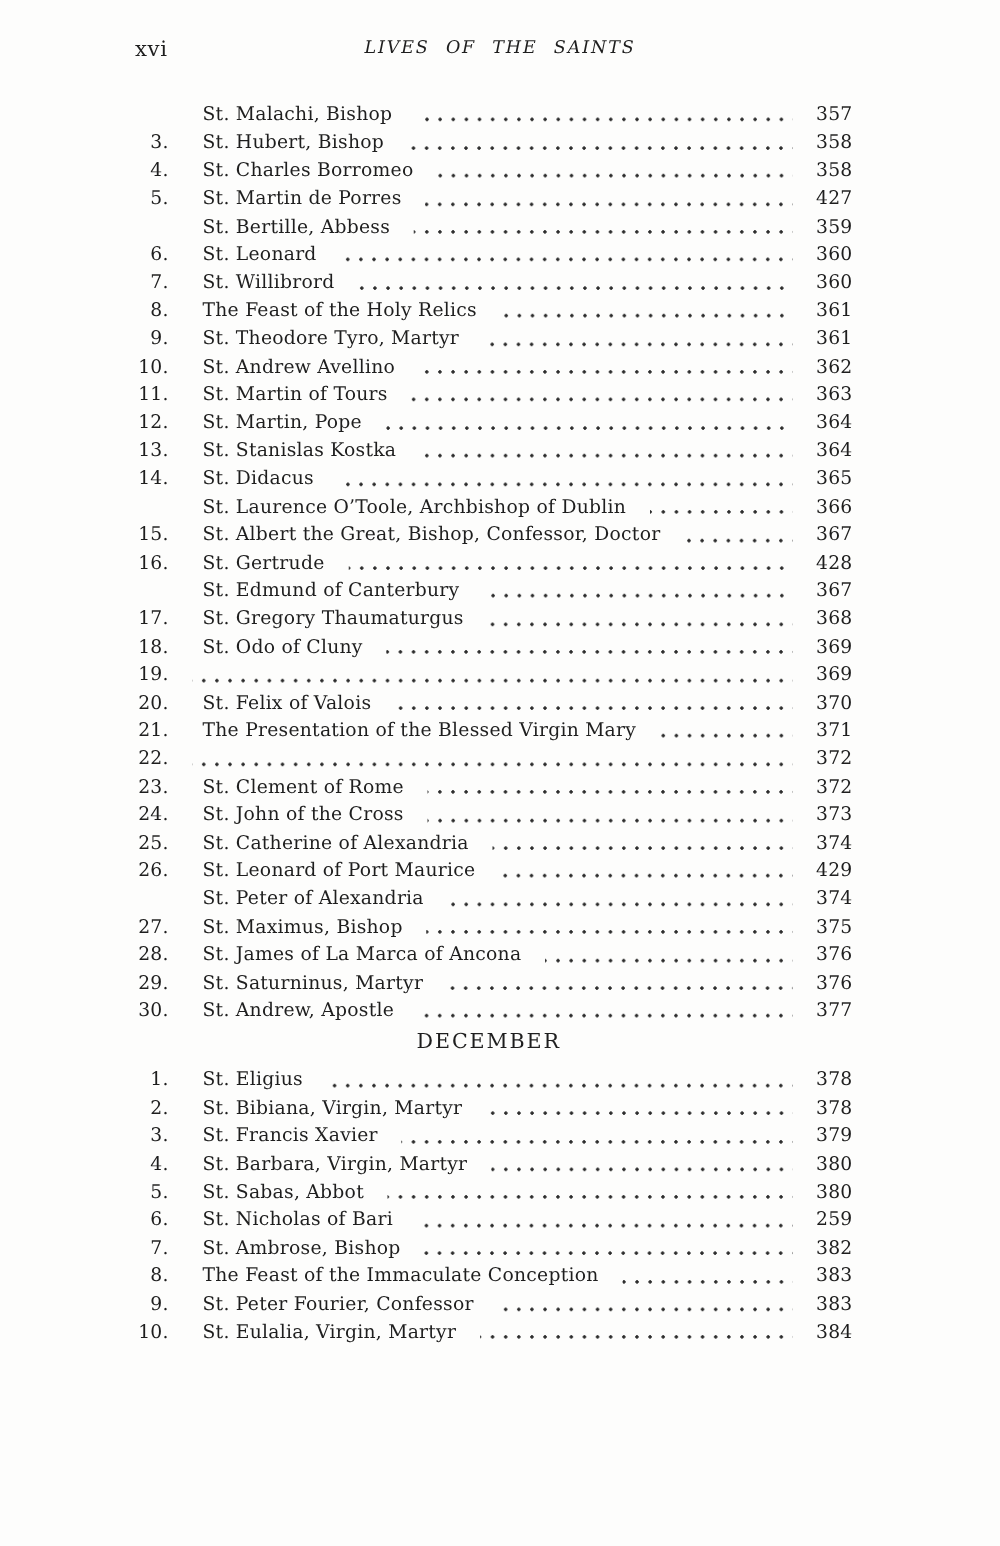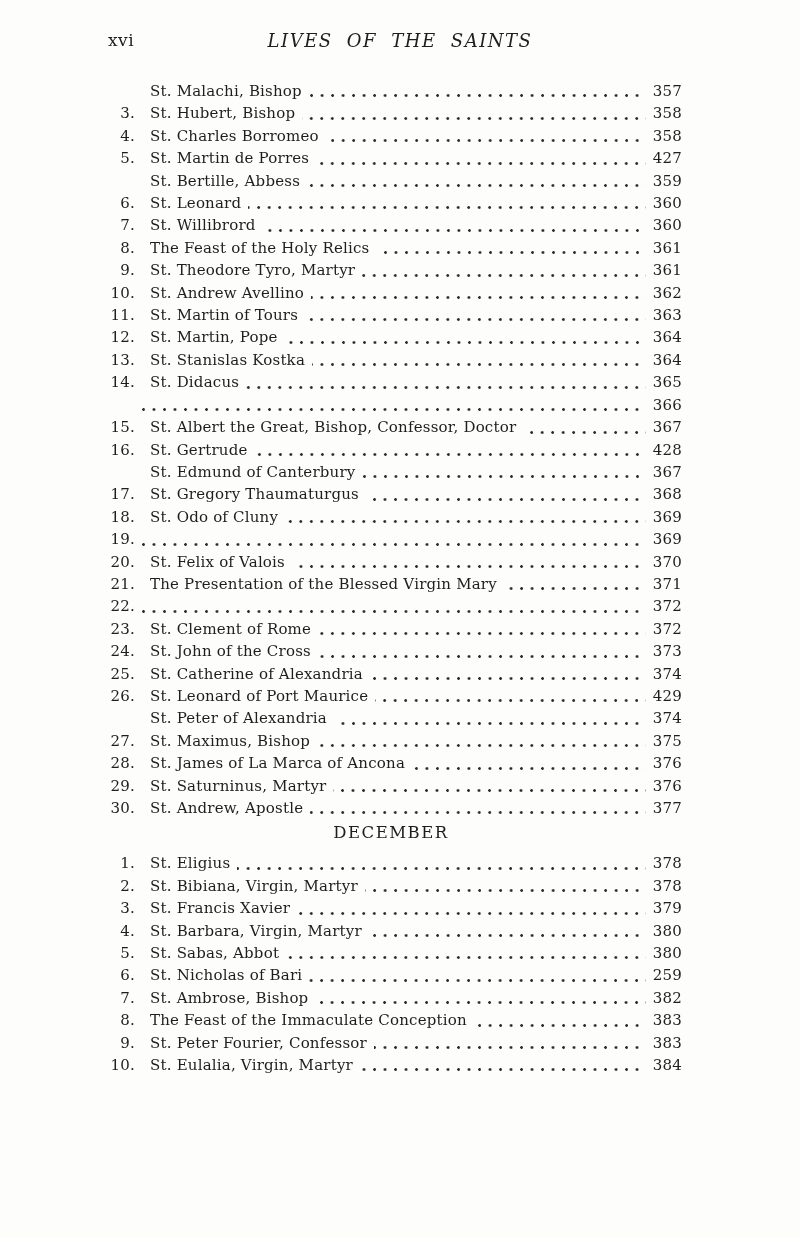--- a/index.html
+++ b/index.html
@@ -29,35 +29,36 @@
   .folio {
     position: absolute;
     left: 108px;
     top: 0;
     font-size: 17px;
     letter-spacing: 0.5px;
   }
   .running-title {
     text-align: center;
     font-style: italic;
-    font-size: 18px;
+    font-size: 14px;
     letter-spacing: 1.5px;
     word-spacing: 7px;
   }
   .toc {
     margin: 28px 0 0 100px;
     width: 582px;
   }
   .toc-row {
     display: flex;
     align-items: flex-end;
     line-height: 22.4px;
     font-size: 15px;
     letter-spacing: 0.2px;
     white-space: nowrap;
+    gap: 12px;
   }
   .num {
     flex: 0 0 35px;
     text-align: right;
   }
   .title {
     margin-left: 15px;
     flex: 0 0 auto;
   }
   .leader {
@@ -187,20 +188,21 @@
 
   <div class="toc-row">
     <span class="num">14.</span>
     <span class="title">St. Didacus</span>
     <span class="leader"></span>
     <span class="pagenum">365</span>
   </div>
 
   <div class="toc-row">
     <span class="num"></span>
+    <span class="title">St. Laurence O’Toole, Archbishop of Dublin</span>
     <span class="leader"></span>
     <span class="pagenum">366</span>
   </div>
 
   <div class="toc-row">
     <span class="num">15.</span>
     <span class="title">St. Albert the Great, Bishop, Confessor, Doctor</span>
     <span class="leader"></span>
     <span class="pagenum">367</span>
   </div>

